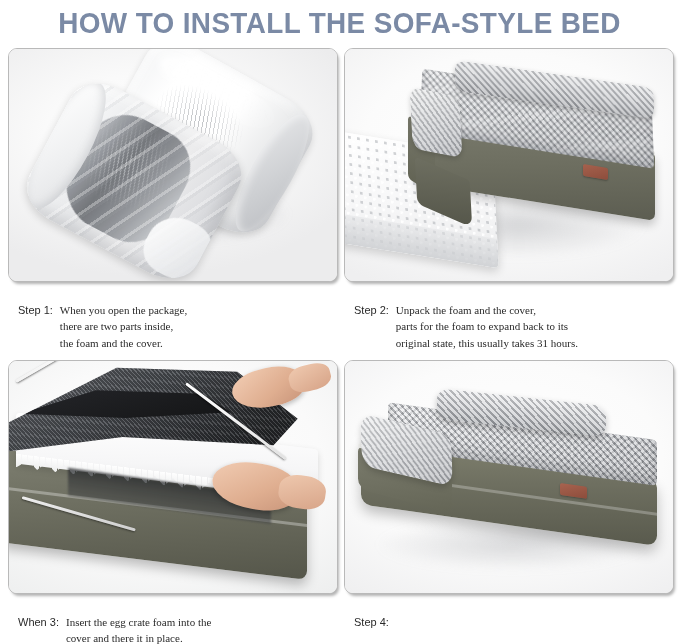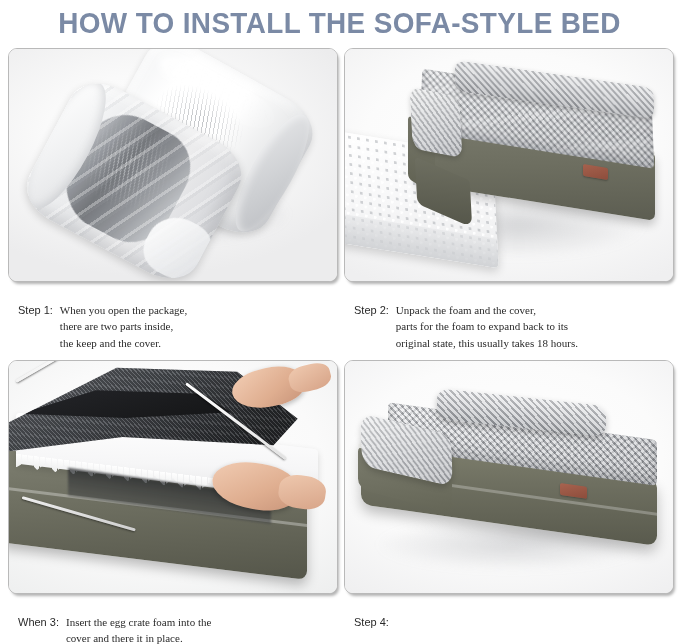--- a/index.html
+++ b/index.html
@@ -348,21 +348,21 @@
             <div class="capA"></div>
             <div class="tail"></div>
           </div>
         </div>
       </div>
       <div class="caption">
         <div class="lbl">Step 1:</div>
         <div class="body">
           <div>When you open the package,</div>
           <div>there are two parts inside,</div>
-          <div>the keep and the cover.</div>
+          <div>the foam and the cover.</div>
         </div>
       </div>
     </div>
 
     <div class="cell c2">
       <div class="photo">
         <div class="scene p2">
           <div class="p2bg"></div>
           <div class="p2sh"></div>
           <div class="eggslab">
@@ -378,21 +378,21 @@
             <div class="armL"></div>
             <div class="tag"></div>
           </div>
         </div>
       </div>
       <div class="caption">
         <div class="lbl">Step 2:</div>
         <div class="body">
           <div>Unpack the foam and the cover,</div>
           <div>parts for the foam to expand back to its</div>
-          <div>original state, this usually takes 18 hours.</div>
+          <div>original state, this usually takes 31 hours.</div>
         </div>
       </div>
     </div>
 
     <div class="cell c3">
       <div class="photo">
         <div class="scene p3">
           <div class="p3bg"></div>
           <div class="baseBox"></div>
           <div class="baseSeam"></div>

